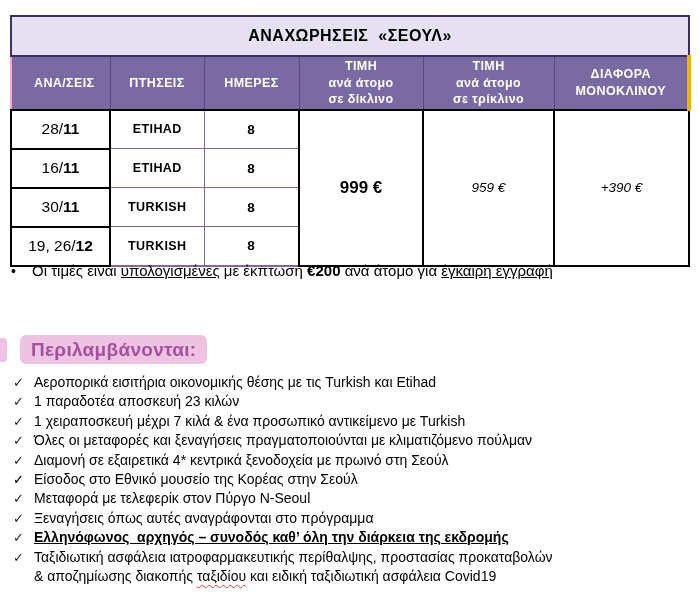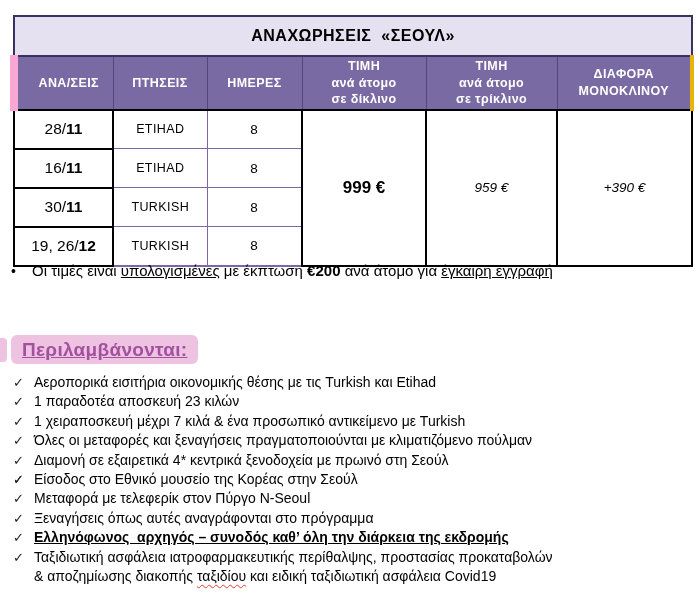--- a/index.html
+++ b/index.html
@@ -18,29 +18,29 @@
     height:36px; text-align:center; vertical-align:middle;
     font-weight:bold; font-size:16px; letter-spacing:.5px; white-space:pre;
   }
   tr.head th {
     background:#7a6aa3; color:#fff; font-weight:bold; font-size:12.5px;
     line-height:1.32; white-space:pre-line; height:45px;
     vertical-align:middle; text-align:center; letter-spacing:.4px;
     border-left:1px solid #55487d; border-top:2px solid #3b3161;
     border-bottom:2px solid #000;
   }
-  tr.head th:first-child { border-left:8px solid #f9a8d4;padding-left:8px; }
+  tr.head th:first-child { border-left:2px solid #f9a8d4;padding-left:8px; }
   tr.head th:last-child  { border-right:4px solid #eab308; }
 
   tr.brow { height:39px; }
   td { text-align:center; vertical-align:middle; }
   .date-cell { border:2px solid #000; font-size:15.5px; }
   .b { font-weight:bold; }
   .flight-cell, .days-cell {
-    border:1px solid #7c66a8; font-weight:normal; font-size:12.5px; letter-spacing:.4px;
+    border:1px solid #7c66a8; font-weight:bold; font-size:12.5px; letter-spacing:.4px;
   }
   .days-cell { font-size:13.5px; }
   tr.brow:last-child .flight-cell, tr.brow:last-child .days-cell {
     border-bottom:2px solid #7c66a8;
   }
   .price-dbl { border:2px solid #000; font-weight:bold; font-size:17px; }
   .price-trp, .suppl { border:2px solid #000; font-size:13.5px;font-style:italic; }
 
   
   .note {
@@ -51,23 +51,23 @@
   .note .u { text-decoration:underline; }
   .note .nb { font-weight:bold; }
 
   
   .included-header-wrap { position:absolute; left:0; top:335px; height:29px; width:260px; }
   .hl-sliver {
     position:absolute; left:0; top:3px; width:7px; height:24px;
     background:#eec3e2; border-radius:0 4px 4px 0;
   }
   .hl {
-    position:absolute; left:11px; top:0; height:29px; padding:0 11px;
+    position:absolute; left:20px; top:0; height:29px; padding:0 11px;
     background:#eec3e2; border-radius:6px;
-    font-weight:bold; font-size:19px; line-height:29px; color:#a3519e; letter-spacing:.3px;text-decoration:underline;
+    font-weight:bold; font-size:19px; line-height:29px; color:#a3519e; letter-spacing:.3px;
   }
 
   .inc-list {
     position:absolute; left:13px; top:373px; width:668px;
     margin:0; padding:0; list-style:none; font-size:14px;
   }
   .inc-list li {
     position:relative; padding-left:21px; line-height:19.4px; white-space:pre-wrap;
   }
   .chk { position:absolute; left:0; top:0; font-size:13px; color:#222; }

